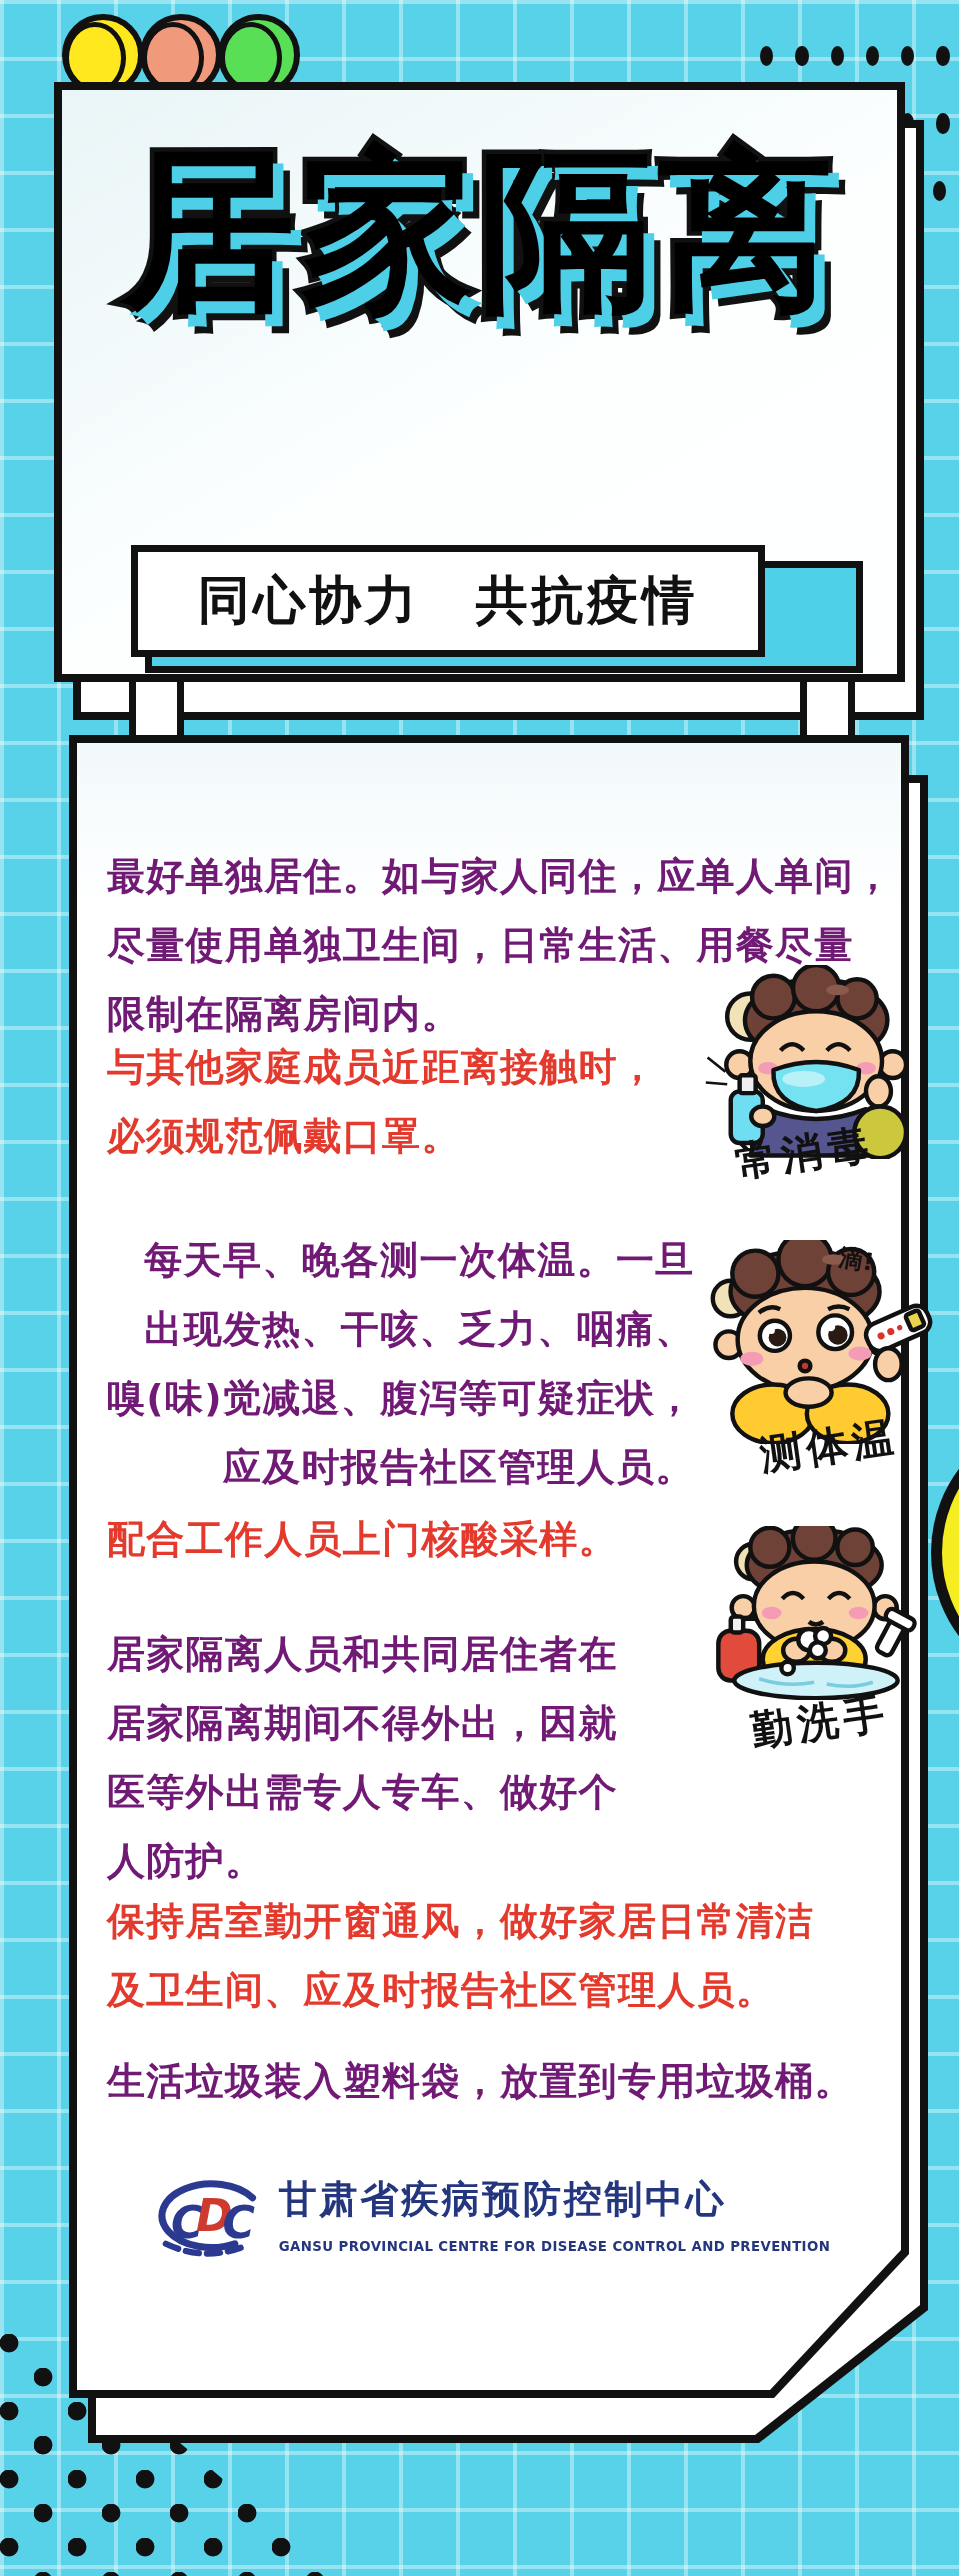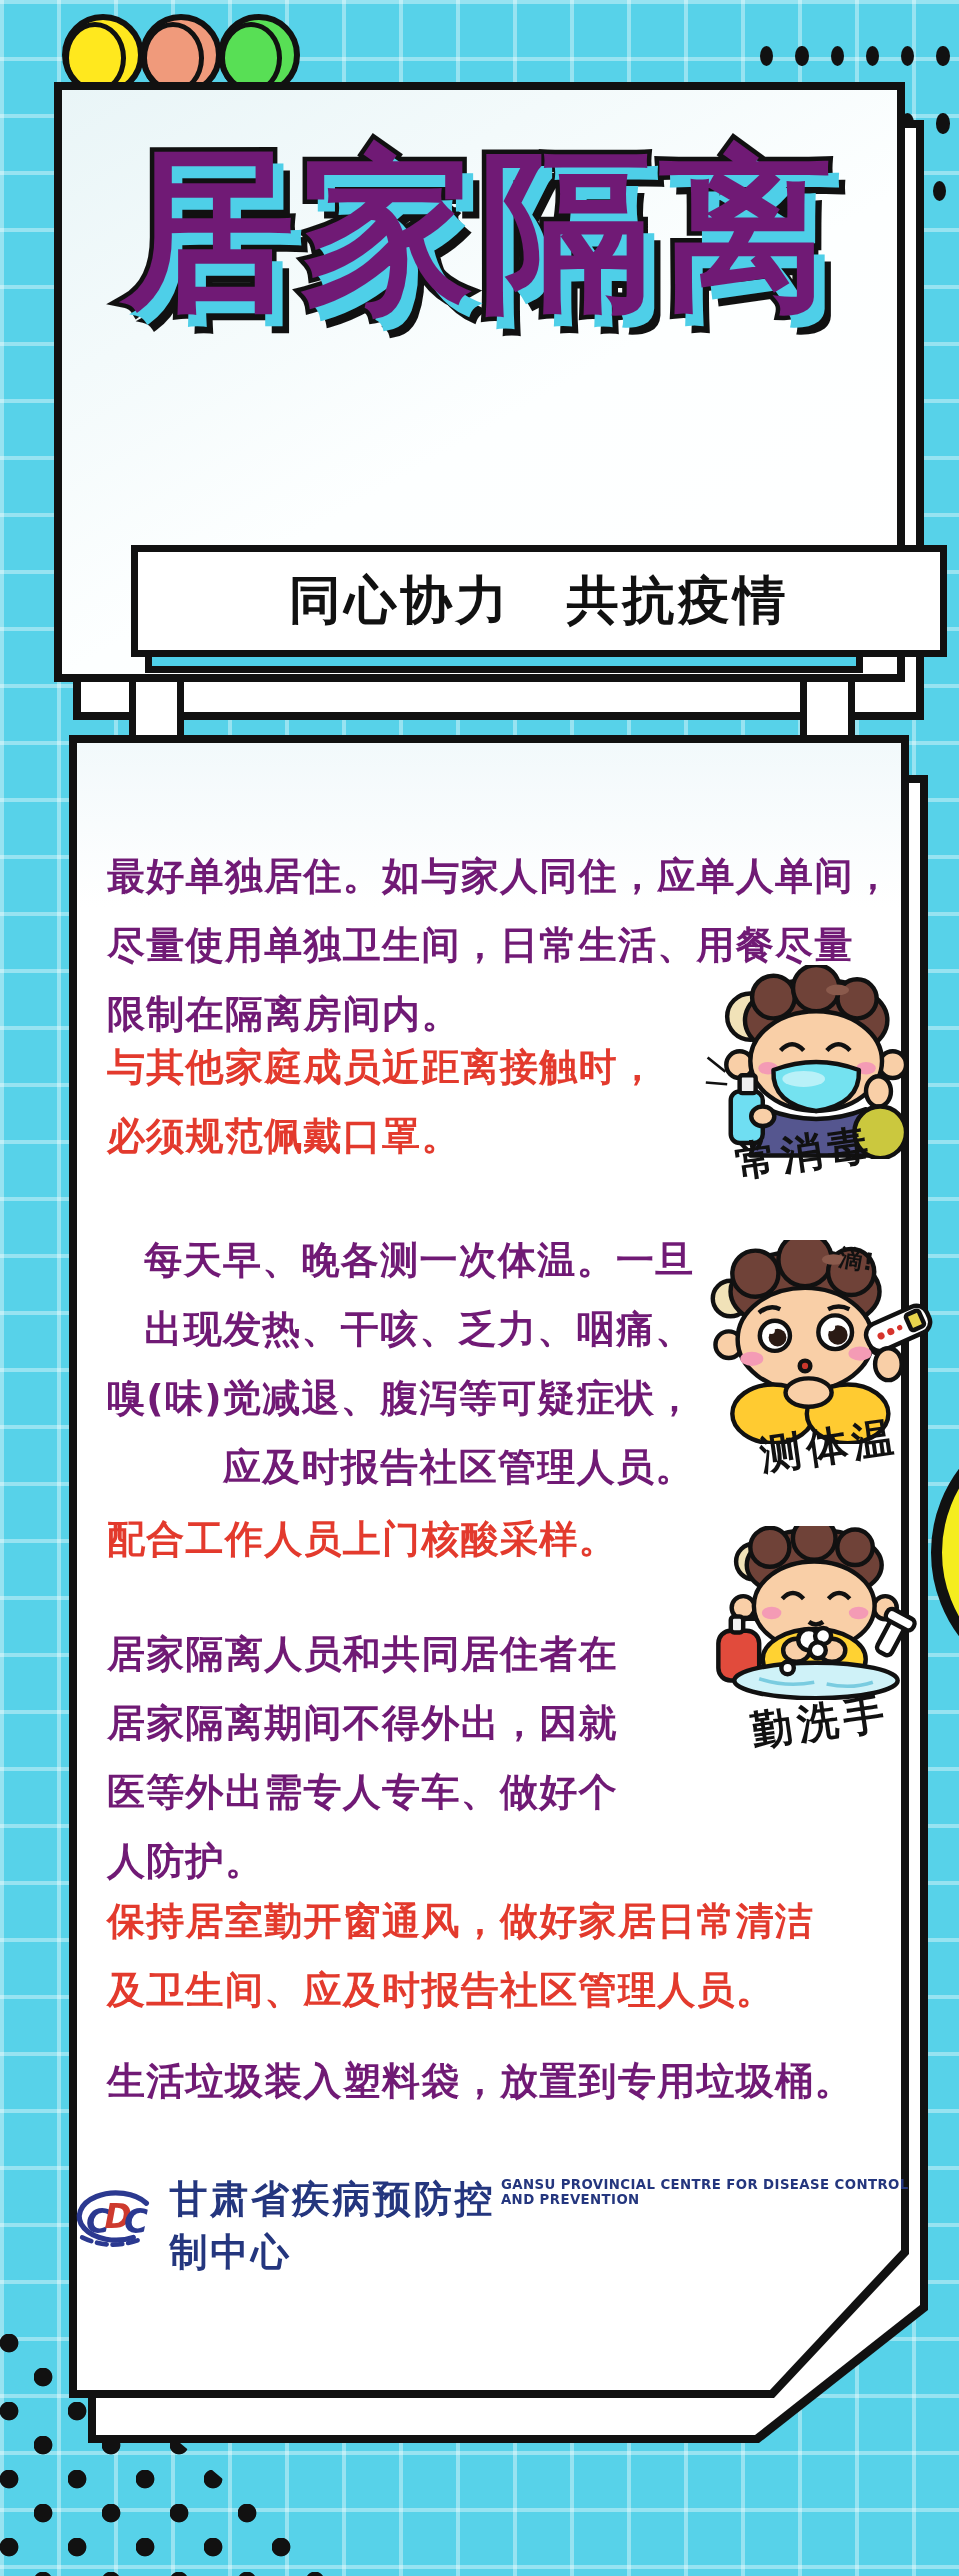--- a/index.html
+++ b/index.html
@@ -56,48 +56,48 @@
     clip-path:polygon(0 0,100% 0,100% calc(100% - 133px),calc(100% - 169px) 100%,0 100%); }
   .content-sheet-back .panel-inner {
     clip-path:polygon(0 0,100% 0,100% calc(100% - 130px),calc(100% - 165px) 100%,0 100%); }
   .content-card { left:69px; top:735px; width:840px; height:1663px; z-index:4;
     clip-path:polygon(0 0,100% 0,100% calc(100% - 144px),calc(100% - 135px) 100%,0 100%); }
   .content-card .panel-inner { background:linear-gradient(180deg,#F2F9FB 0%,#FFFFFF 10%);
     clip-path:polygon(0 0,100% 0,100% calc(100% - 140px),calc(100% - 131px) 100%,0 100%); }
 
   
   .big-title { left:54px; top:99px; width:851px; text-align:center; z-index:5;
-    font-size:174px; line-height:263px; font-weight:900; letter-spacing:5.3px; color:#701a75;
+    font-size:174px; line-height:263px; font-weight:900; letter-spacing:5.3px; color:#000000;
     -webkit-text-stroke:9px #111; paint-order:stroke fill;
     text-shadow:10.7px 12.4px 0 #4ECFE8, 17px 18.7px 0 #111; }
 
   .slogan-shadow { left:145px; top:561px; width:718px; height:112px;
     background:#4FD0E9; border:7px solid #111; z-index:4; }
-  .slogan-box { left:131px; top:545px; width:816px; height:112px; background:#fff;
+  .slogan-box { left:131px; top:545px; width:634px; height:112px; background:#fff;
     border:7px solid #111; z-index:5; text-align:center;
     font-size:52px; line-height:96px; font-weight:900; letter-spacing:3.6px; color:#111; }
 
   
   .para { position:absolute; left:107px; z-index:6; white-space:pre-line;
     font-size:38px; line-height:69px; font-weight:bold; letter-spacing:1.3px; color:#701a75; }
   .para.red { color:#E33A2D; }
   .p1 { top:842px; }  .red1 { top:1033px; } .p2 { top:1226px;text-align:right; }
   .red2 { top:1505px; } .p3 { top:1620px; } .red3 { top:1887px; } .p4 { top:2047px; }
 
   .cartoon { position:absolute; z-index:6; }
   .cartoon-label { position:absolute; z-index:7; font-size:41px; font-weight:900;
     letter-spacing:5.3px; color:#111; transform:rotate(-8deg); white-space:nowrap; }
   .lab1 { left:735px; top:1126px; } .lab2 { left:760px; top:1419px; } .lab3 { left:751px; top:1695px; }
   .sound { position:absolute; left:839px; top:1244px; z-index:7; font-size:24px; font-weight:900;
     color:#111; transform:rotate(10deg); }
 
   
   .logo-row { position:absolute; left:69px; top:2173px; width:840px; z-index:6;
     display:flex; justify-content:center; align-items:flex-start; gap:14px; }
-  .logo-texts { display:flex; flex-direction:row; }
+  .logo-texts { display:flex; flex-direction:column;gap:9px; }
   .org-cn { font-size:38px; font-weight:bold; color:#24367E; letter-spacing:2.7px; line-height:53px; }
   .org-en { font-size:13.3px; font-weight:bold; color:#24367E; letter-spacing:0.4px; margin-top:4px; }
 </style>
 </head>
 <body>
 
 <div class="tl-circle c-yellow"></div>
 <div class="tl-circle c-salmon"></div>
 <div class="tl-circle c-green"></div>
 

